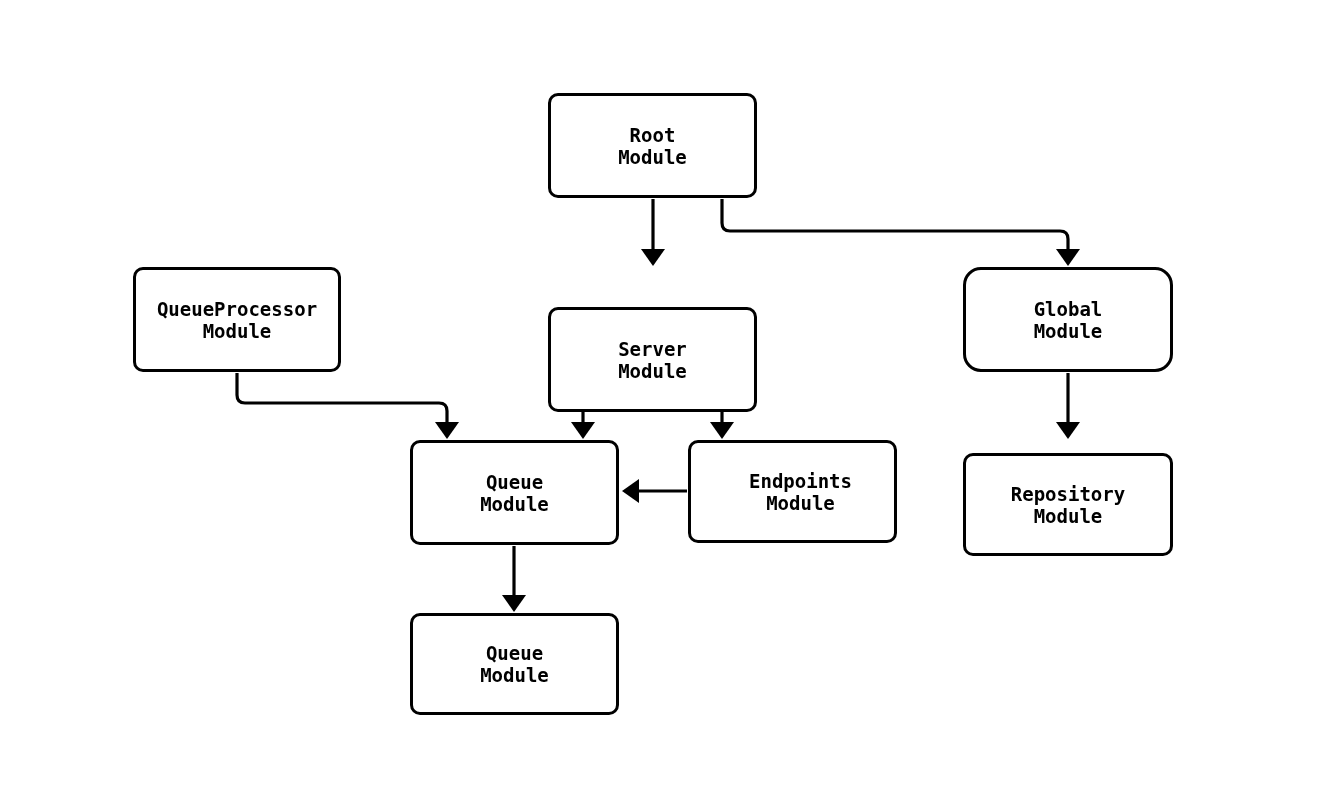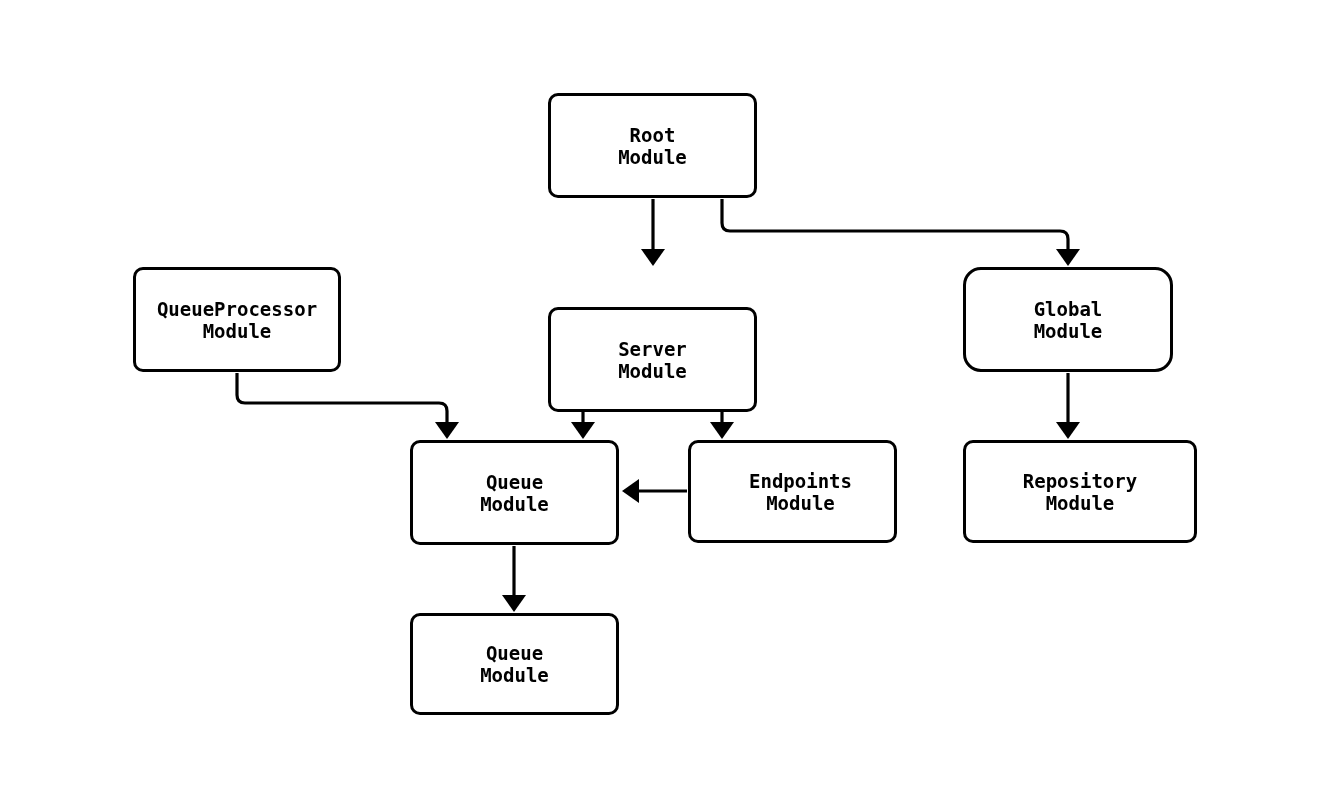--- a/index.html
+++ b/index.html
@@ -48,21 +48,21 @@
     line-height: 22px;
     letter-spacing: 0;
   }
   
   .n-root       { left: 548px; top: 93px;  width: 209px; height: 105px; }
   .n-qp         { left: 133px; top: 267px; width: 208px; height: 105px; }
   .n-server     { left: 548px; top: 267px; width: 209px; height: 105px; margin-top: 40px; }
   .n-global     { left: 963px; top: 267px; width: 210px; height: 105px; border-radius: 18px; }
   .n-core       { left: 410px; top: 440px; width: 209px; height: 105px; }
   .n-endpoints  { left: 688px; top: 440px; width: 209px; height: 103px; padding-left: 16px; }
-  .n-repository { left: 963px; top: 440px; width: 234px; height: 103px; }
+  .n-repository { left: 963px; top: 453px; width: 210px; height: 103px; }
   .n-queue      { left: 410px; top: 613px; width: 209px; height: 102px; }
 </style>
 </head>
 <body>
 
 <div class="canvas">
 
   <svg class="edges" viewBox="0 0 1337 809" xmlns="http://www.w3.org/2000/svg">
 
     <g>

